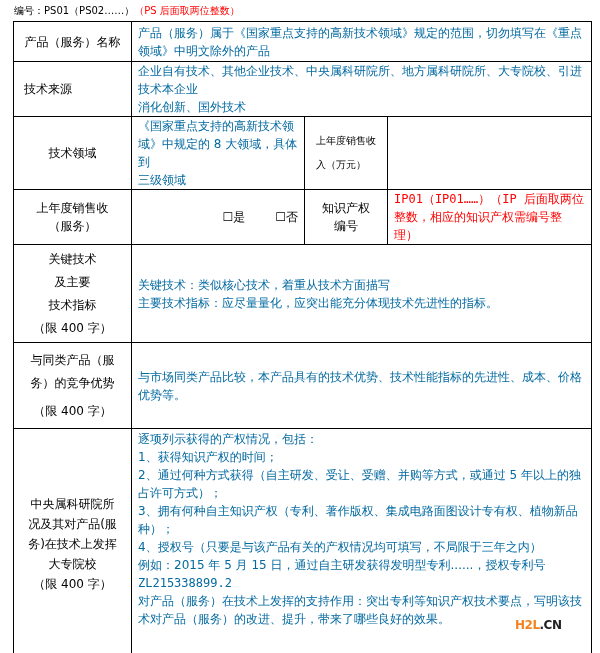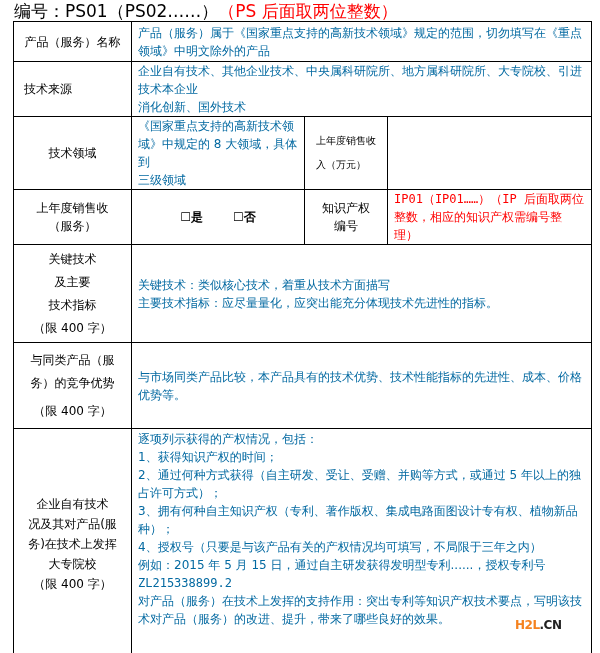--- a/index.html
+++ b/index.html
@@ -1,28 +1,28 @@
 <!DOCTYPE html>
 <html><head>
   <meta charset="utf-8">
   <style>
     html, body { margin: 0; padding: 0; background: #ffffff; }
     body { width: 600px; height: 653px; position: relative; overflow: hidden;
            font-family: "DejaVu Sans", "Liberation Sans", sans-serif; color: #000; }
-    .caption { position: absolute; left: 14px; top: 3px; font-size: 17px; line-height: 16px; white-space: nowrap; }
+    .caption { position: absolute; left: 14px; top: 3px; font-size: 10px; line-height: 16px; white-space: nowrap; }
     .caption .red { color: #ff0000; }
     table.form { position: absolute; left: 13px; top: 21px; width: 578px;
                  border-collapse: collapse; table-layout: fixed; }
     table.form td { border: 1px solid #000; padding: 0 6px; vertical-align: middle;
                     font-size: 12px; line-height: 18px; }
     td.label { text-align: center; font-size: 13px; line-height: 20px; }
     td.label.left { text-align: left; padding-left: 10px; }
     td.hint { color: #0369a1; font-size: 11px; line-height: 20px; text-align: left; }
     .line { display: block; }
-    .checks { text-align: center; font-size: 12.5px; font-weight: bold; }
+    .checks { text-align: right; font-size: 12.5px; }
     .checks span { display: inline-block; }
     .gap { width: 30px; }
     .ipnum { color: #ff0000; font-family: "DejaVu Sans Mono", "Liberation Mono", monospace; font-size: 10.5px; line-height: 17px; }
     .watermark { position: absolute; left: 515px; top: 618px; font-family: "DejaVu Sans", sans-serif;
                  font-weight: bold; font-size: 12px; letter-spacing: -0.5px; white-space: nowrap; }
     .watermark .orange { color: #f5821f; }
     .watermark .dark { color: #222; }
   </style>
 </head>
 <body>
@@ -109,21 +109,21 @@
       <span class="line" style="margin-top:5px">（限 400 字）</span>
     </td>
     <td class="hint" colspan="3">
       <span class="line">与市场同类产品比较，本产品具有的技术优势、技术性能指标的先进性、成本、价格</span>
       <span class="line">优势等。</span>
     </td>
   </tr>
 
   <tr style="height:230px">
     <td class="label" style="line-height:20px;">
-      <span class="line">企业自有技术</span>
+      <span class="line">中央属科研院所</span>
       <span class="line">况及其对产品(服</span>
       <span class="line">务)在技术上发挥</span>
       <span class="line">大专院校</span>
       <span class="line">（限 400 字）</span>
     </td>
     <td class="hint" colspan="3" style="vertical-align:top; padding-top:1px;">
       <span class="line">逐项列示获得的产权情况，包括：</span>
       <span class="line">1、获得知识产权的时间；</span>
       <span class="line">2、通过何种方式获得（自主研发、受让、受赠、并购等方式，或通过 5 年以上的独</span>
       <span class="line">占许可方式）；</span>

